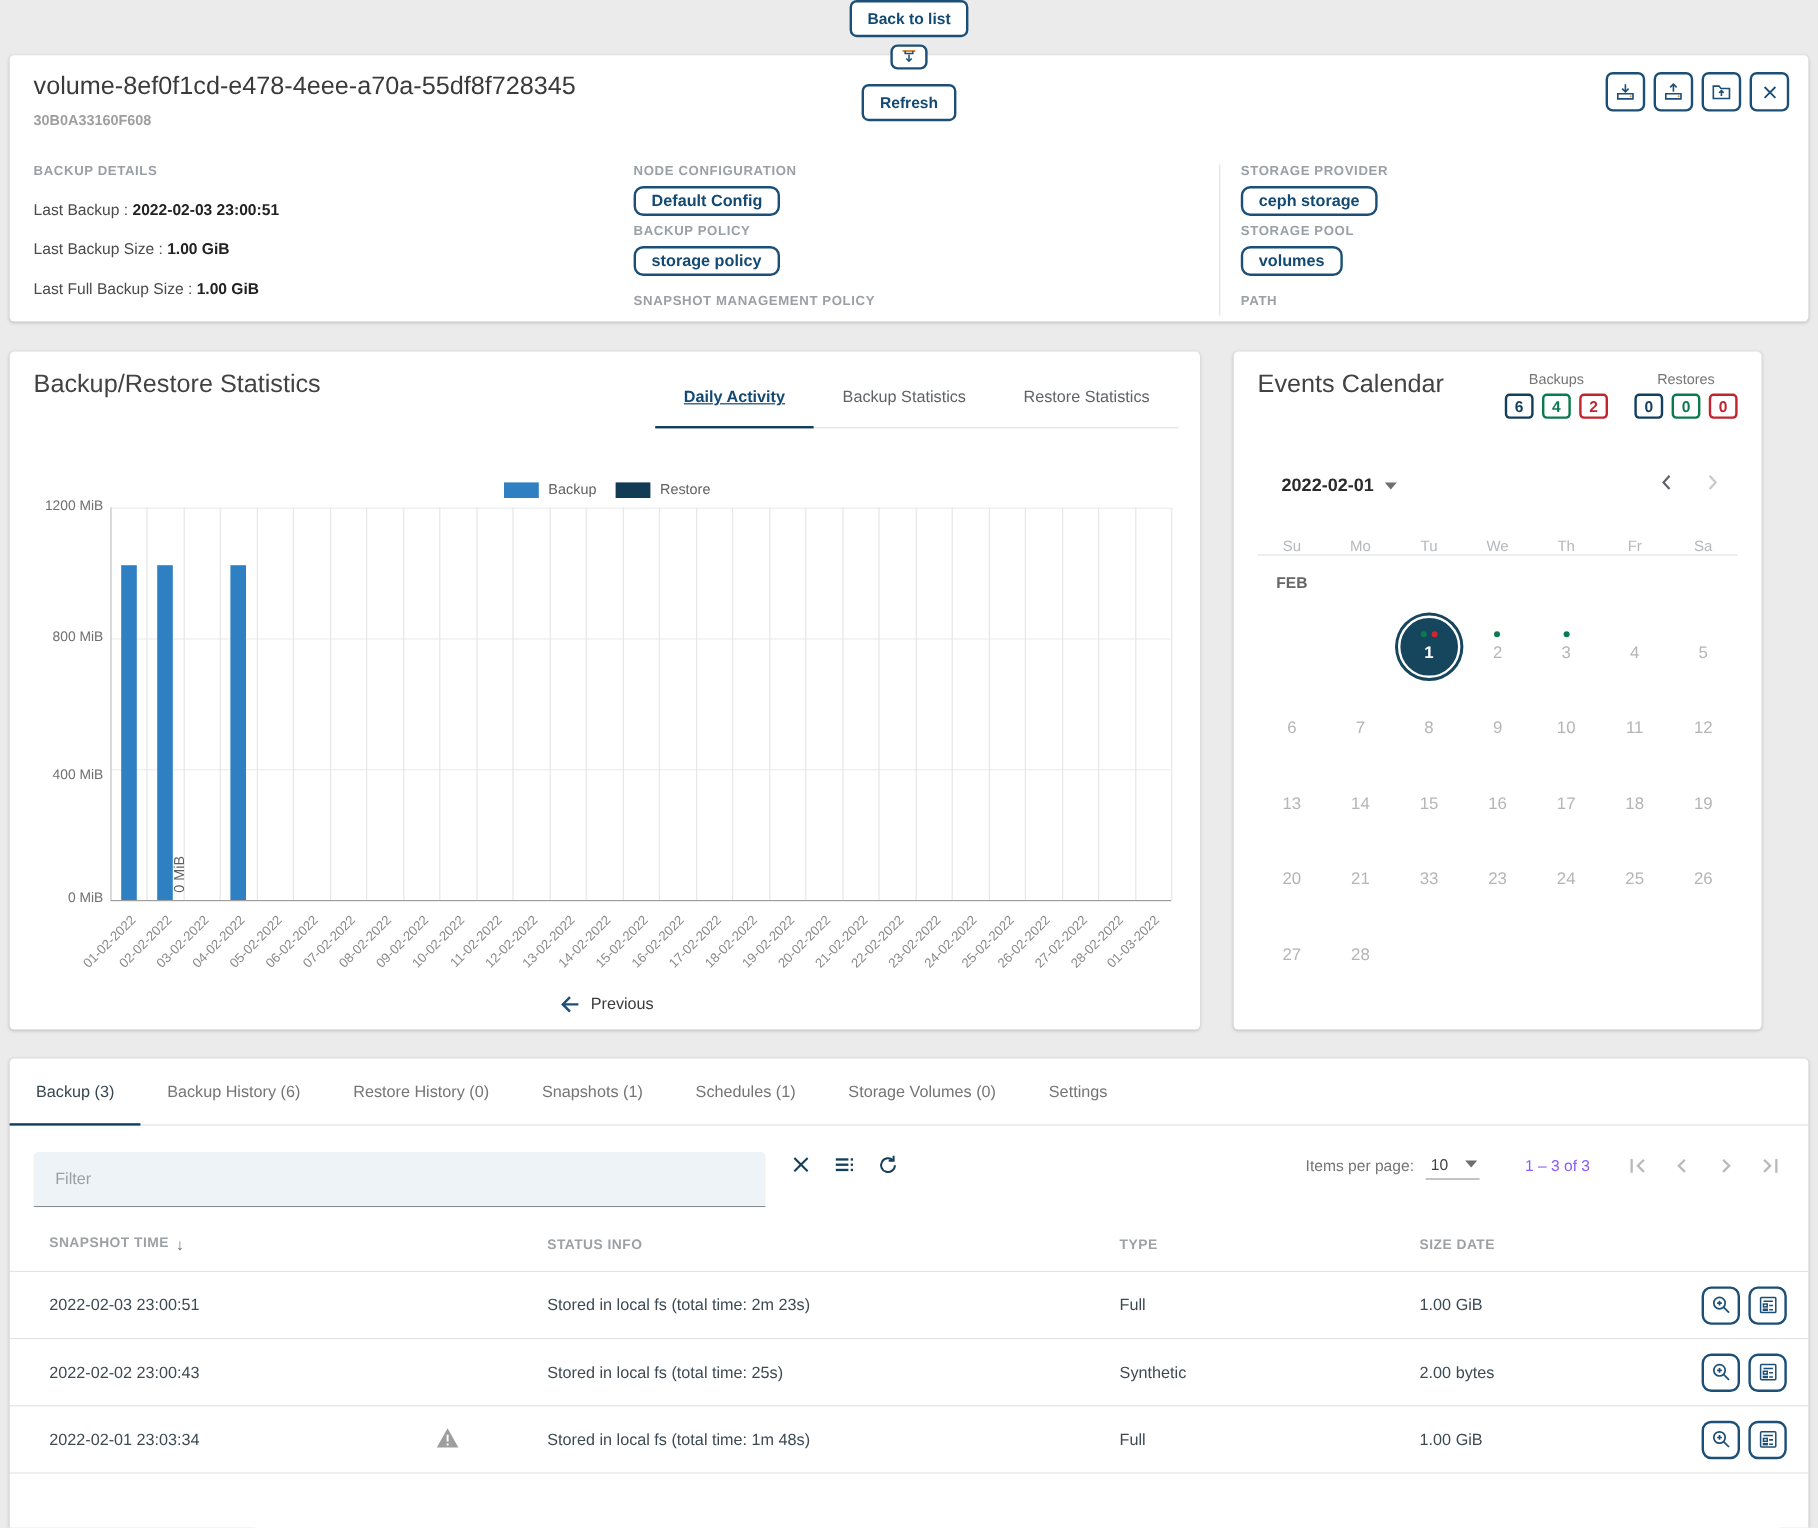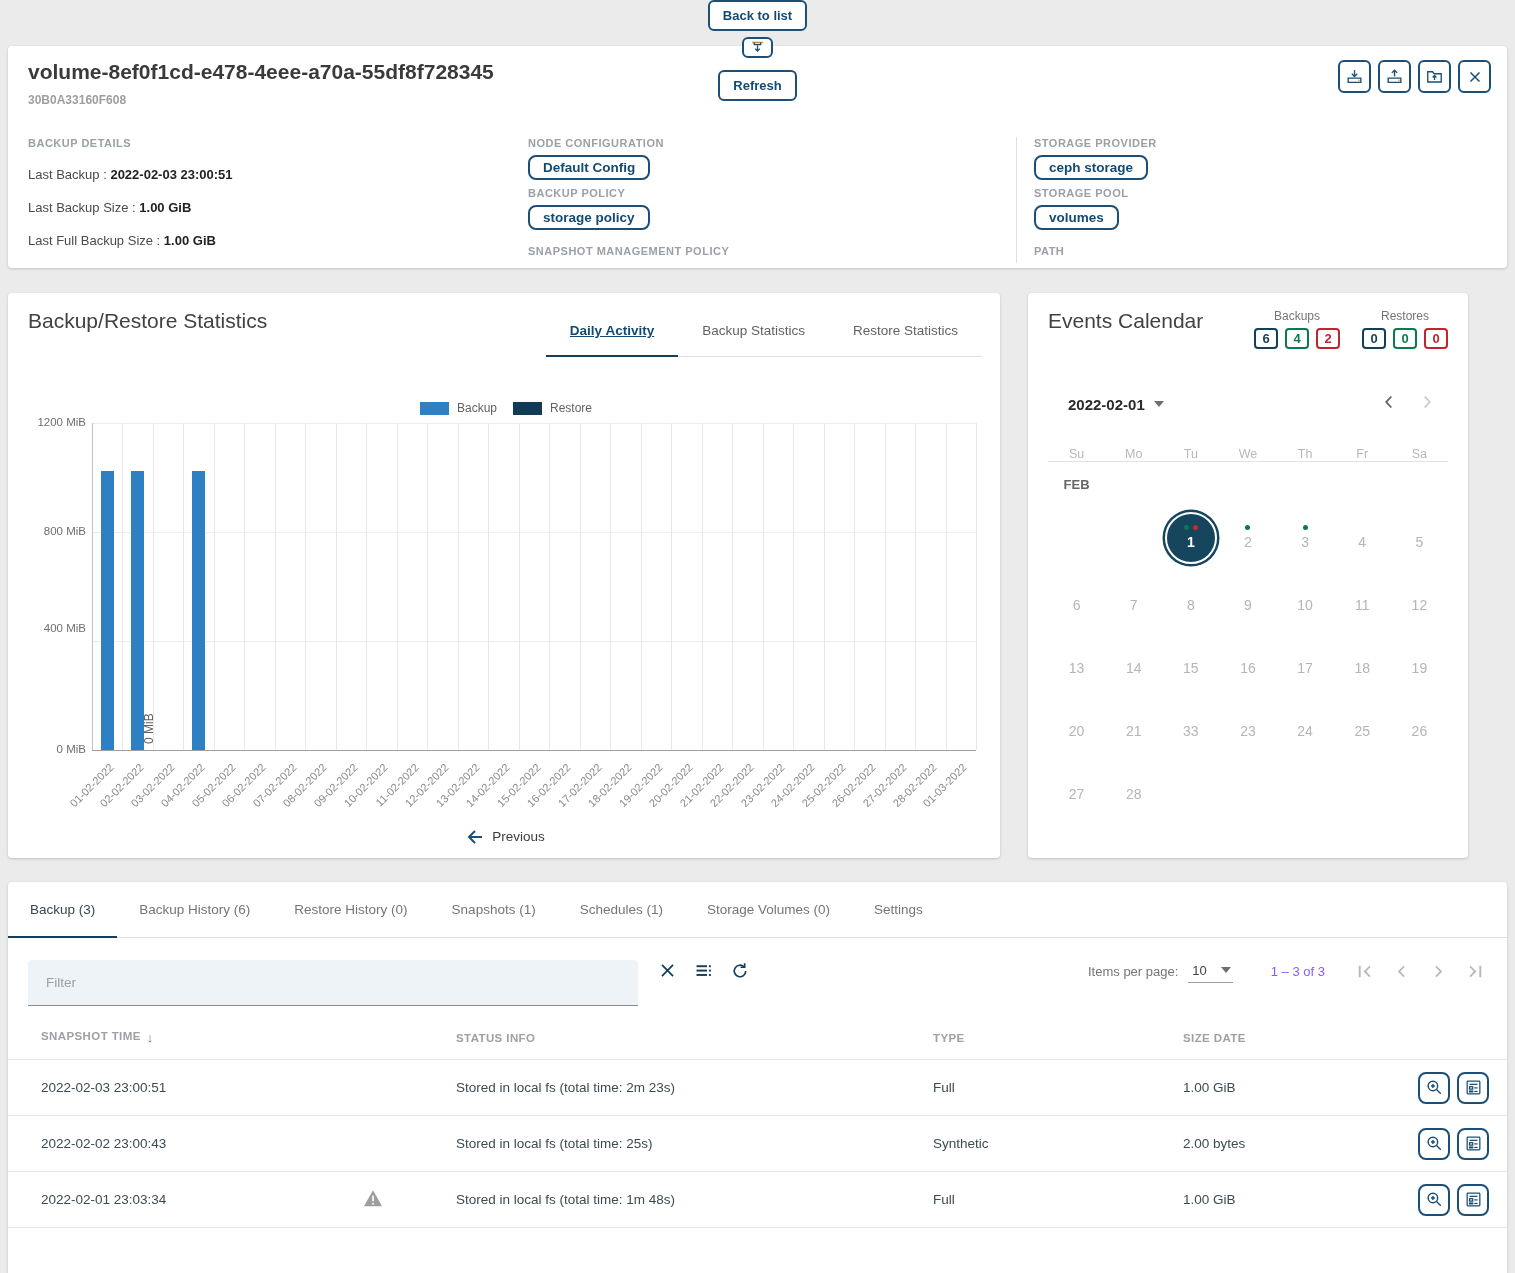--- a/index.html
+++ b/index.html
@@ -15,21 +15,21 @@
 
   
   .topbar { height:46px; display:flex; align-items:center; padding:0 8px; gap:6px;flex-direction:column; }
   .topbar .spacer { flex:1; }
 
   .card { background:#fff; border-radius:4px; box-shadow:0 1px 3px rgba(0,0,0,.18); }
 
   
   .header-card { margin:0 8px; height:222px; padding:14px 16px 0 20px; }
   .header-row { display:flex; align-items:flex-start; }
-  .page-title { font-size:21px; color:#3a3a3a; font-weight:700; }
+  .page-title { font-size:21px; color:#3a3a3a; font-weight:400; }
   .page-subtitle { font-size:12px; font-weight:bold; color:#9e9e9e; margin-top:9px; }
   .header-actions { margin-left:auto; display:flex; gap:7px; }
   .overview-cols { display:flex; margin-top:30px; }
   .ov-col1 { width:500px; }
   .ov-col2 { width:488px; }
   .ov-col3 { width:440px; border-left:1px solid #e0e0e0; padding-left:17px; }
   .sec-label { font-size:11px; font-weight:bold; letter-spacing:.5px; color:#9aa0a6;
     text-transform:uppercase; margin-bottom:6px; }
   .kv { font-size:13px; color:#4a4a4a; margin-top:18px; }
   .kv b { color:#222; }
@@ -272,21 +272,21 @@
         <div class="vgrid" style="left: 640.138px;"></div>
         <div class="vgrid" style="left: 670.621px;"></div>
         <div class="vgrid" style="left: 701.103px;"></div>
         <div class="vgrid" style="left: 731.586px;"></div>
         <div class="vgrid" style="left: 762.069px;"></div>
         <div class="vgrid" style="left: 792.552px;"></div>
         <div class="vgrid" style="left: 823.034px;"></div>
         <div class="vgrid" style="left: 853.517px;"></div>
         <div class="vgrid" style="left: 884px;"></div>
         <span class="ylab" style="top: 320px;">0 MiB</span>
-        <span class="ylab" style="top: 199px;">400 MiB</span>
+        <span class="ylab" style="top: 217px;">400 MiB</span>
         <span class="ylab" style="top: 102px;">800 MiB</span>
         <span class="ylab" style="top: -7px;">1200 MiB</span>
         <div class="bar" style="left: 8.74138px; height: 279.04px; background: rgb(46, 128, 195);"></div>
         <div class="bar" style="left: 39.2241px; height: 279.04px; background: rgb(46, 128, 195);"></div>
         <div class="bar" style="left: 100.19px; height: 279.04px; background: rgb(46, 128, 195);"></div>
         <span class="zlab" style="left: 64.2069px; bottom: 6px;">0 MiB</span>
       </div>
     <div class="xlabels" id="xlabels">
         <span class="xlab" style="right: 868.759px;">01-02-2022</span>
         <span class="xlab" style="right: 838.276px;">02-02-2022</span>

